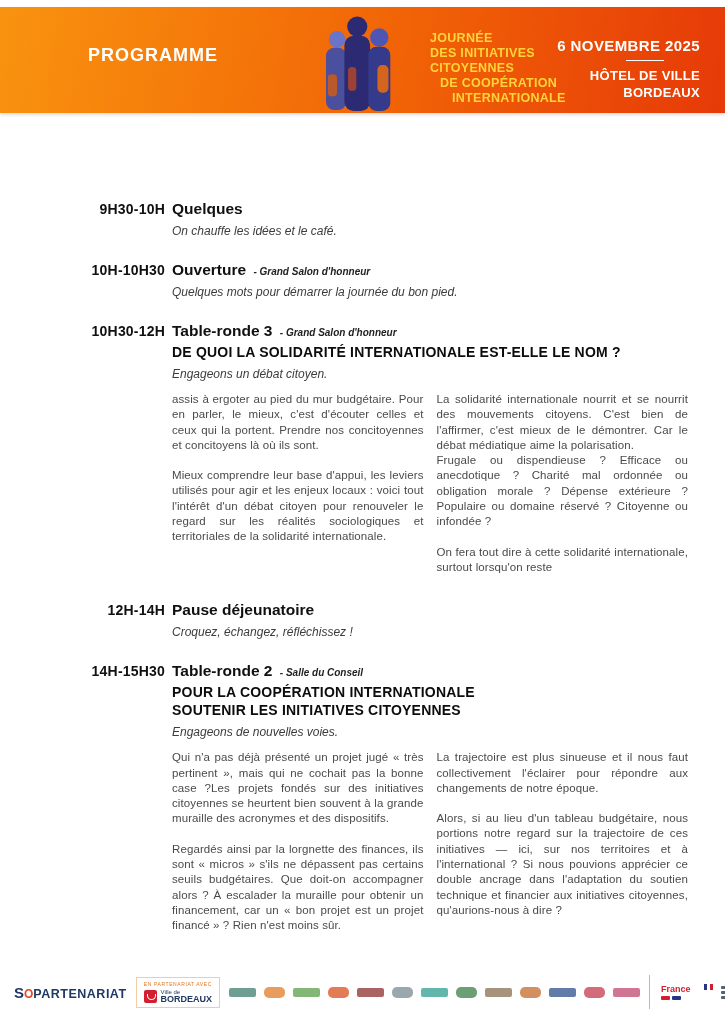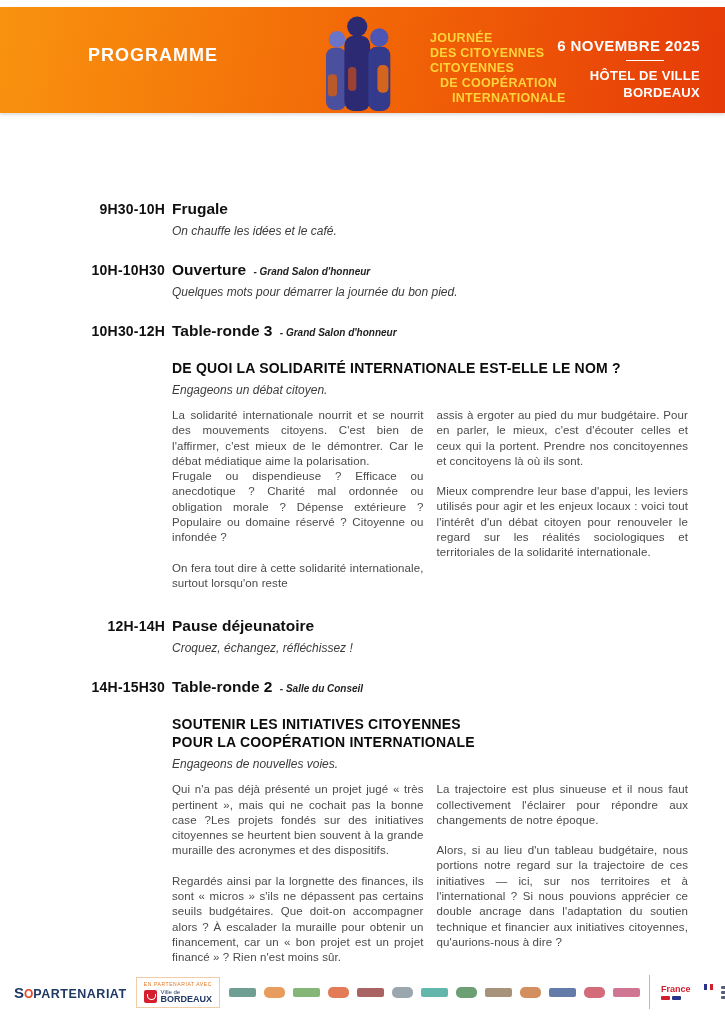--- a/index.html
+++ b/index.html
@@ -33,21 +33,21 @@
 
   
   .main { position:absolute; top:200px; left:40px; width:648px; }
   .entry { display:flex; }
   .entry + .entry { margin-top:23px; }
   .entry.gap-lg { margin-top:26px; }
   .time { width:125px; text-align:right; font-size:14px; font-weight:bold; color:#101010; letter-spacing:.2px; padding-top:1px; flex:none; }
   .content { margin-left:7px; flex:1; min-width:0; }
   .title-row { font-size:15.5px; font-weight:bold; color:#101010; }
   .loc { font-size:10px; font-weight:bold; font-style:italic; color:#222; margin-left:3px; }
-  .headline { font-size:14px; font-weight:bold; color:#0c0c0c; letter-spacing:.2px; line-height:18px; margin-top:19px; }
+  .headline { font-size:14px; font-weight:bold; color:#0c0c0c; letter-spacing:.2px; line-height:18px; margin-top:3px; }
   .tagline { font-style:italic; font-size:12px; color:#3c3c3c; margin-top:6px; }
   .cols { display:flex; gap:13px; margin-top:11px; }
   .col { flex:1; min-width:0; }
   .col p {
     font-size:11.5px; line-height:15.3px; color:#4a4a4a; text-align:justify;
     letter-spacing:.1px;
   }
   .col p.gap { margin-top:15px; }
 
   
@@ -102,40 +102,40 @@
       <circle cx="62" cy="18" r="11" fill="#2b2a72"></circle>
       <rect x="48" y="28" width="28" height="82" rx="10" fill="#2b2a72"></rect>
       <rect x="52" y="62" width="9" height="26" rx="4" fill="#b0452a" opacity=".85"></rect>
       <circle cx="86" cy="30" r="10" fill="#4d55b5"></circle>
       <rect x="74" y="40" width="24" height="70" rx="9" fill="#343a8c"></rect>
       <rect x="84" y="60" width="12" height="30" rx="5" fill="#d4651f"></rect>
     </svg>
 
     <div class="event-title">
       <div>JOURNÉE</div>
-      <div>DES CITOYENNES</div>
+      <div>DES INITIATIVES</div>
       <div>CITOYENNES</div>
       <div class="l4">DE COOPÉRATION</div>
       <div class="l5">INTERNATIONALE</div>
     </div>
 
     <div class="date-block">
       <div class="date">6 NOVEMBRE 2025</div>
       <div class="date-rule"></div>
       <div class="venue">HÔTEL DE VILLE</div>
       <div class="venue">BORDEAUX</div>
     </div>
   </div>
 
   <div class="main">
 
     <div class="entry">
       <div class="time">9H30-10H</div>
       <div class="content">
-        <div class="title-row"><span>Frugale</span></div>
+        <div class="title-row"><span>Quelques</span></div>
         <div class="tagline">On chauffe les idées et le café.</div>
       </div>
     </div>
 
     <div class="entry">
       <div class="time">10H-10H30</div>
       <div class="content">
         <div class="title-row">
           <span>Ouverture</span>
           <span class="loc">- Grand Salon d'honneur</span>
@@ -148,50 +148,50 @@
       <div class="time">10H30-12H</div>
       <div class="content">
         <div class="title-row">
           <span>Table-ronde 3</span>
           <span class="loc">- Grand Salon d'honneur</span>
         </div>
         <div class="headline">DE QUOI LA SOLIDARITÉ INTERNATIONALE EST-ELLE LE NOM ?</div>
         <div class="tagline">Engageons un débat citoyen.</div>
         <div class="cols">
           <div class="col">
+            <p>assis à ergoter au pied du mur budgétaire. Pour en parler, le mieux, c'est d'écouter celles et ceux qui la portent. Prendre nos concitoyennes et concitoyens là où ils sont.</p>
+            <p class="gap">Mieux comprendre leur base d'appui, les leviers utilisés pour agir et les enjeux locaux : voici tout l'intérêt d'un débat citoyen pour renouveler le regard sur les réalités sociologiques et territoriales de la solidarité internationale.</p>
+          </div>
+          <div class="col">
             <p>La solidarité internationale nourrit et se nourrit des mouvements citoyens. C'est bien de l'affirmer, c'est mieux de le démontrer. Car le débat médiatique aime la polarisation.</p>
             <p>Frugale ou dispendieuse ? Efficace ou anecdotique ? Charité mal ordonnée ou obligation morale ? Dépense extérieure ? Populaire ou domaine réservé ? Citoyenne ou infondée ?</p>
             <p class="gap">On fera tout dire à cette solidarité internationale, surtout lorsqu'on reste</p>
           </div>
-          <div class="col">
-            <p>assis à ergoter au pied du mur budgétaire. Pour en parler, le mieux, c'est d'écouter celles et ceux qui la portent. Prendre nos concitoyennes et concitoyens là où ils sont.</p>
-            <p class="gap">Mieux comprendre leur base d'appui, les leviers utilisés pour agir et les enjeux locaux : voici tout l'intérêt d'un débat citoyen pour renouveler le regard sur les réalités sociologiques et territoriales de la solidarité internationale.</p>
-          </div>
         </div>
       </div>
     </div>
 
     <div class="entry gap-lg">
       <div class="time">12H-14H</div>
       <div class="content">
         <div class="title-row"><span>Pause déjeunatoire</span></div>
         <div class="tagline">Croquez, échangez, réfléchissez !</div>
       </div>
     </div>
 
     <div class="entry">
       <div class="time">14H-15H30</div>
       <div class="content">
         <div class="title-row">
           <span>Table-ronde 2</span>
           <span class="loc">- Salle du Conseil</span>
         </div>
         <div class="headline">
+          <div>POUR LA COOPÉRATION INTERNATIONALE</div>
           <div>SOUTENIR LES INITIATIVES CITOYENNES</div>
-          <div>POUR LA COOPÉRATION INTERNATIONALE</div>
         </div>
         <div class="tagline">Engageons de nouvelles voies.</div>
         <div class="cols">
           <div class="col">
             <p>Qui n'a pas déjà présenté un projet jugé « très pertinent », mais qui ne cochait pas la bonne case ?Les projets fondés sur des initiatives citoyennes se heurtent bien souvent à la grande muraille des acronymes et des dispositifs.</p>
             <p class="gap">Regardés ainsi par la lorgnette des finances, ils sont « micros » s'ils ne dépassent pas certains seuils budgétaires. Que doit-on accompagner alors ? À escalader la muraille pour obtenir un financement, car un « bon projet est un projet financé » ? Rien n'est moins sûr.</p>
           </div>
           <div class="col">
             <p>La trajectoire est plus sinueuse et il nous faut collectivement l'éclairer pour répondre aux changements de notre époque.</p>
             <p class="gap">Alors, si au lieu d'un tableau budgétaire, nous portions notre regard sur la trajectoire de ces initiatives — ici, sur nos territoires et à l'international ? Si nous pouvions apprécier ce double ancrage dans l'adaptation du soutien technique et financier aux initiatives citoyennes, qu'aurions-nous à dire ?</p>

